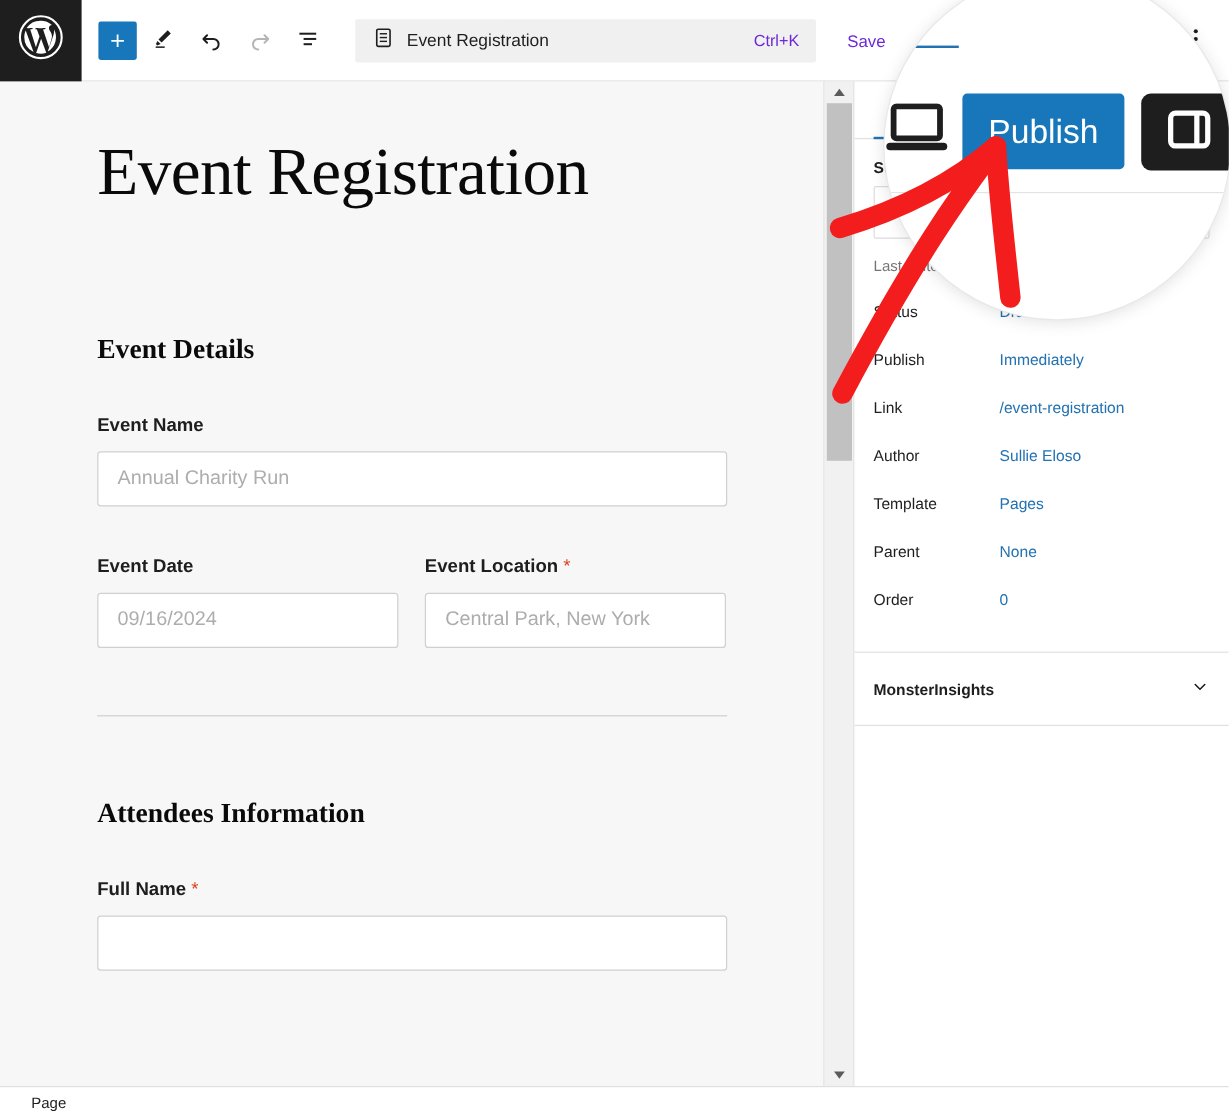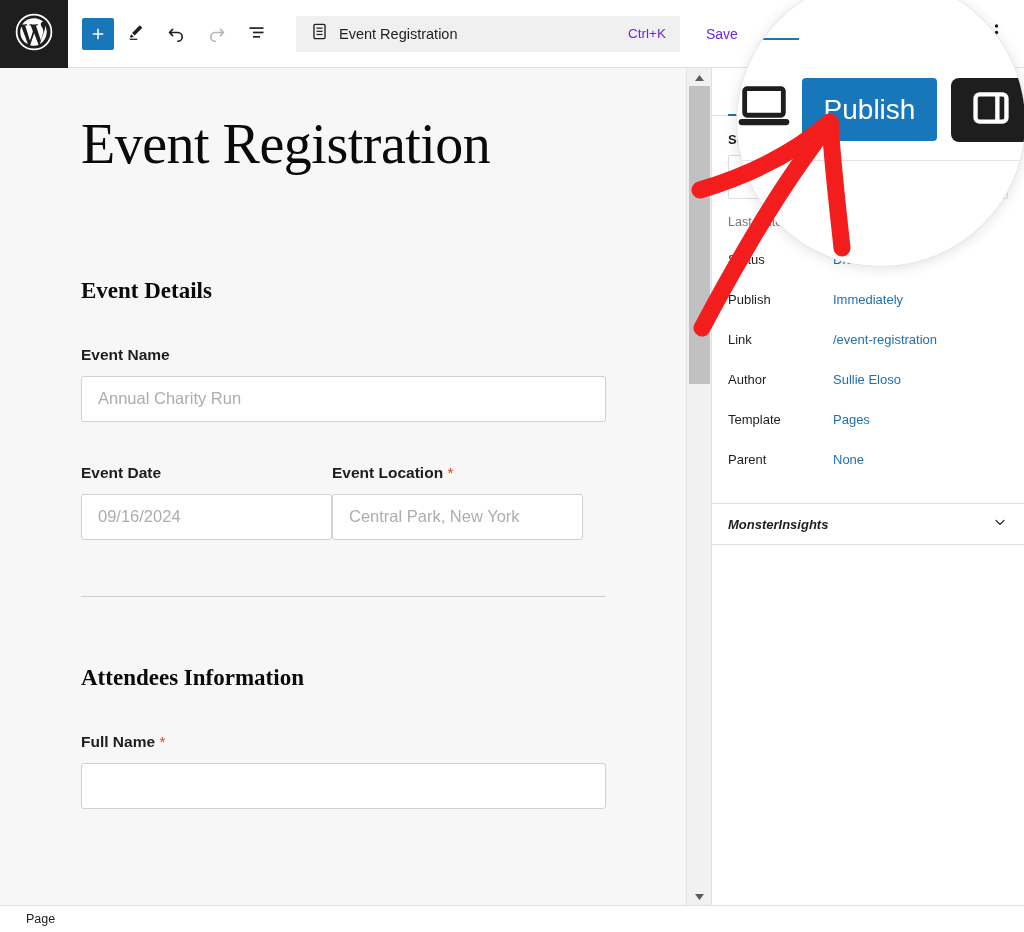--- a/index.html
+++ b/index.html
@@ -64,21 +64,21 @@
   .field-label {
     font-size: 15.5px; font-weight: 700; color: #1e1e1e; margin-top: 42px;
   }
   .req { color: #e2401c; font-weight: 400; }
   .f-input {
     margin-top: 12px; height: 46px; background: #ffffff;
     border: 1px solid #d0d0d0; border-radius: 3px;
     display: flex; align-items: center; padding: 0 16px;
     font-size: 16.5px; color: #adadad;
   }
-  .row2 { display: flex; }
+  .row2 { display: flex; gap: 22px; }
   .row2 > div { width: 251px; }
   .divider { margin-top: 56px; height: 1px; background: #cfcfcf; }
 
   
   .scrollbar {
     position: absolute; top: 68px; left: 686px; width: 25px; height: 837px;
     background: #f1f1f1; border-left: 1px solid #e6e6e6;
   }
   .sb-arrow {
     position: absolute; left: 0; width: 25px; height: 18px;
@@ -117,22 +117,22 @@
     font-size: 12.5px; color: #757575; padding: 16px 16px 4px 16px;
   }
   .sb-rows { padding: 6px 16px 10px 16px; }
   .sb-row {
     display: flex; align-items: center; height: 40px; font-size: 13px;
   }
   .sb-row-label { width: 105px; color: #1e1e1e; flex: none; }
   .sb-row-value { color: #2271b1; cursor: pointer; }
   .sb-panel {
     border-top: 1px solid #e0e0e0; border-bottom: 1px solid #e0e0e0;
-    height: 42px; display: flex; align-items: center; justify-content: space-between;
-    padding: 0 16px; margin-top: 14px; font-style: italic;
+    height: 62px; display: flex; align-items: center; justify-content: space-between;
+    padding: 0 16px; margin-top: 14px;
   }
   .sb-panel-title { font-size: 13px; font-weight: 600; color: #1e1e1e; }
 
   
   .statusbar {
     position: absolute; bottom: 0; left: 0; width: 1024px; height: 27px;
     background: #ffffff; border-top: 1px solid #e0e0e0;
     display: flex; align-items: center; padding-left: 26px;
   }
   .statusbar-text { font-size: 12.5px; color: #1e1e1e; }
@@ -378,20 +378,24 @@
         <span class="sb-row-value">Sullie Eloso</span>
       </div>
       <div class="sb-row">
         <span class="sb-row-label">Template</span>
         <span class="sb-row-value">Pages</span>
       </div>
       <div class="sb-row">
         <span class="sb-row-label">Parent</span>
         <span class="sb-row-value">None</span>
       </div>
+      <div class="sb-row">
+        <span class="sb-row-label">Order</span>
+        <span class="sb-row-value">0</span>
+      </div>
     </div>
 
     <div class="sb-panel">
       <span class="sb-panel-title">MonsterInsights</span>
       <span>
         <svg width="16" height="16" viewBox="0 0 20 20">
           <path fill="none" stroke="#1e1e1e" stroke-width="1.6" stroke-linecap="round" stroke-linejoin="round" d="m5 8 5 5 5-5"></path>
         </svg>
       </span>
     </div>

